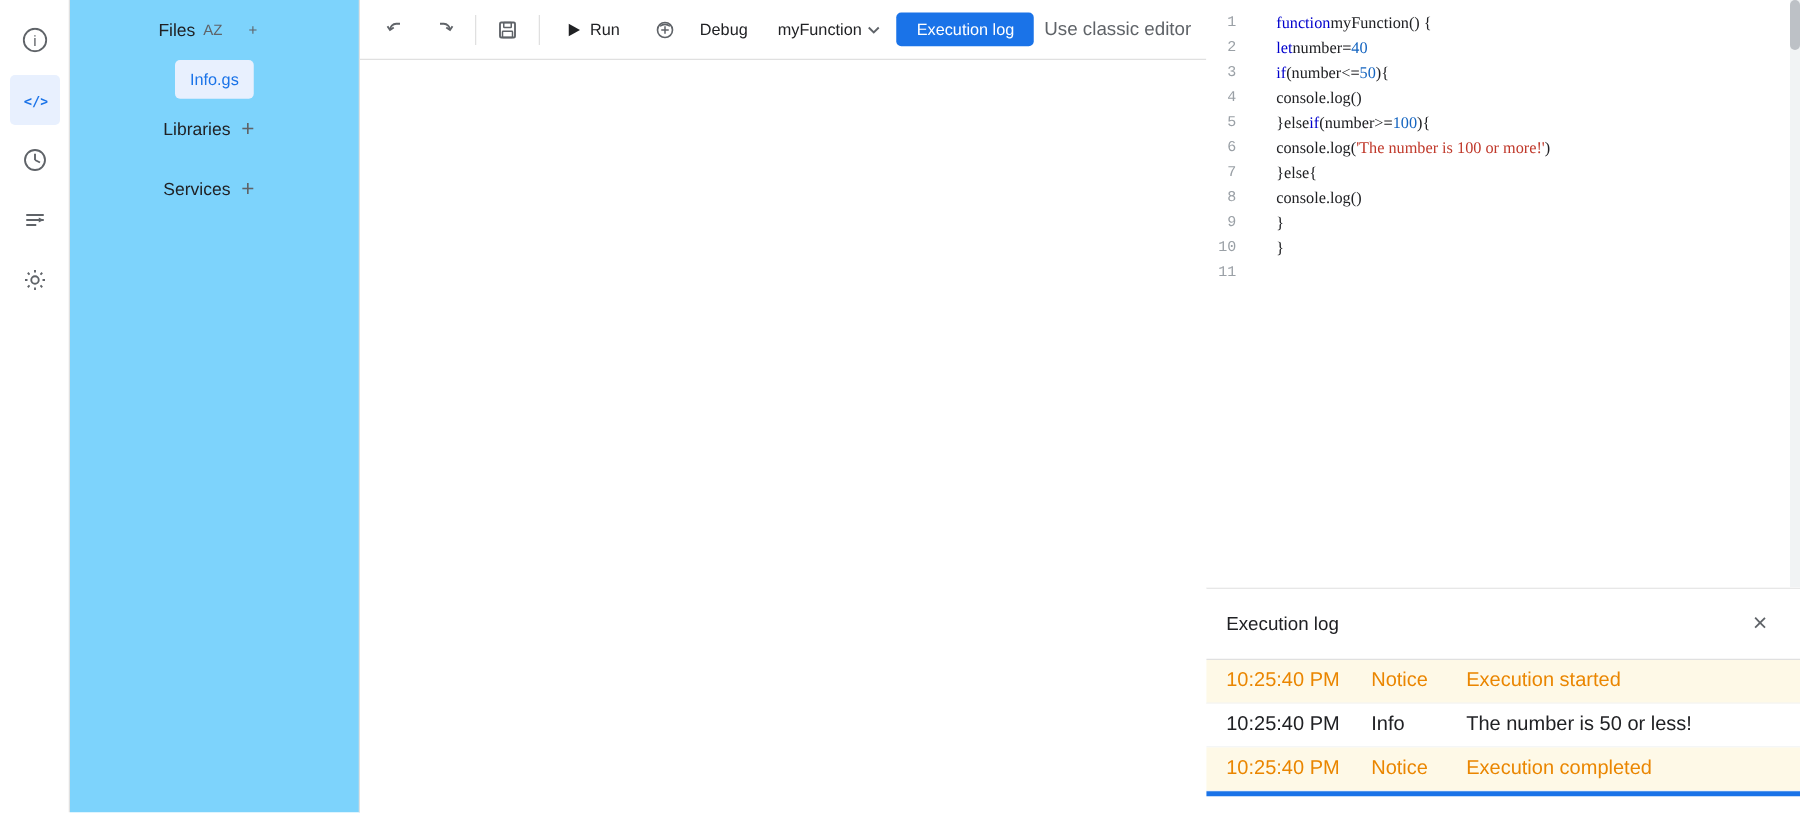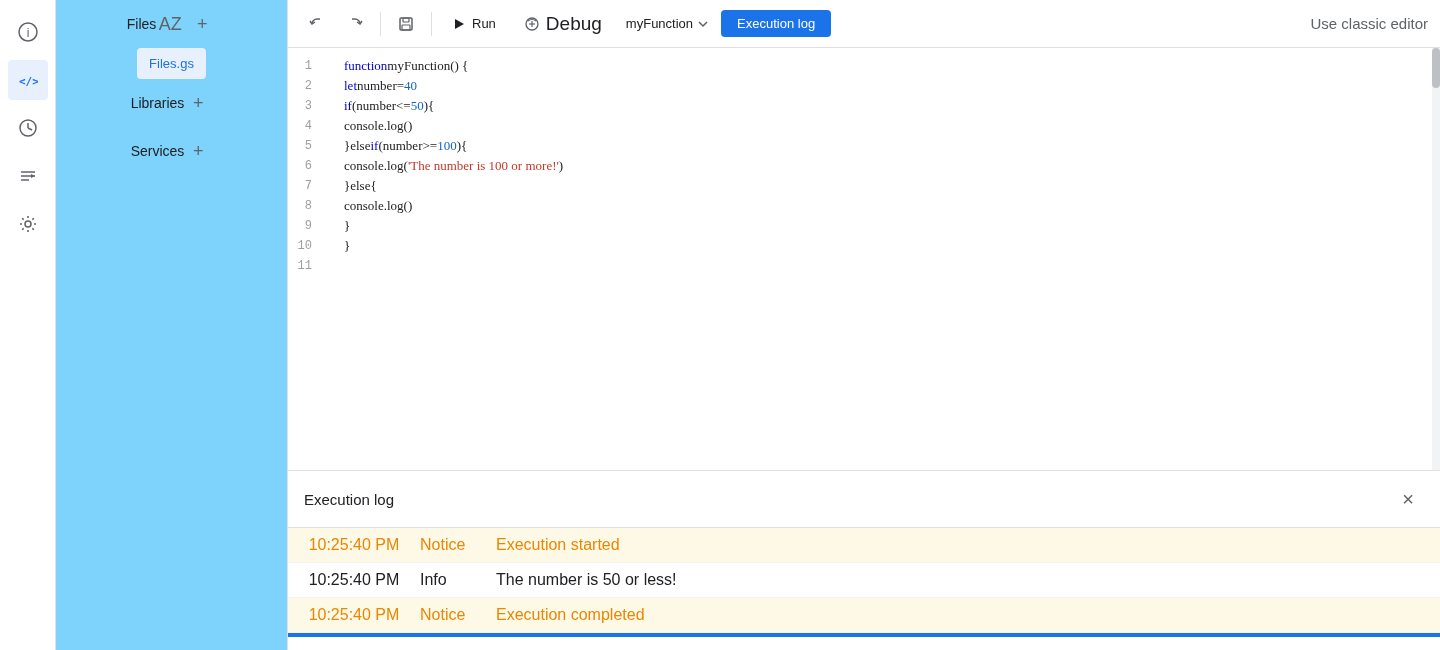--- a/index.html
+++ b/index.html
@@ -48,21 +48,21 @@
     }
     .sidebar-header-actions {
       display: flex;
       gap: 4px;
     }
     .sidebar-header-btn {
       background: none;
       border: none;
       cursor: pointer;
       color: #5f6368;
-      font-size: 18px;
+      font-size: 12px;
       width: 28px;
       height: 28px;
       display: flex;
       align-items: center;
       justify-content: center;
       border-radius: 4px;
     }
     .sidebar-file-item {
       padding: 8px 12px;
       font-size: 13px;
@@ -96,21 +96,21 @@
       display: flex;
       align-items: center;
       justify-content: center;
       border-radius: 4px;
     }
 
     
     .main {
       flex: 1;
       display: flex;
-      flex-direction: column;
+      flex-direction: row;
       overflow: hidden;
     }
 
     
     .toolbar {
       display: flex;
       align-items: center;
       padding: 8px 12px;
       border-bottom: 1px solid #e0e0e0;
       gap: 4px;
@@ -148,24 +148,24 @@
       gap: 6px;
       font-weight: 500;
     }
     .toolbar-debug-btn {
       background: none;
       border: none;
       cursor: pointer;
       padding: 6px 12px;
       border-radius: 4px;
       color: #202124;
-      font-size: 19px;
-      display: flex;
-      align-items: center;
-      gap: 6px;
+      font-size: 13px;
+      display: flex;
+      align-items: center;
+      gap: 20px;
     }
     .toolbar-function-selector {
       background: none;
       border: none;
       cursor: pointer;
       padding: 6px 8px;
       border-radius: 4px;
       color: #202124;
       font-size: 13px;
       display: flex;
@@ -285,21 +285,20 @@
     }
     .exec-log-row.notice {
       background: #fef9e7;
     }
     .exec-log-row.info {
       background: #fff;
     }
     .exec-log-time {
       color: #ea8600;
       min-width: 100px;
-      text-align: center;
     }
     .exec-log-row.info .exec-log-time {
       color: #202124;
     }
     .exec-log-level {
       min-width: 60px;
       color: #ea8600;
     }
     .exec-log-row.info .exec-log-level {
       color: #202124;
@@ -364,21 +363,21 @@
 </div>
 
 <div class="sidebar">
   <div class="sidebar-header">
     <span>Files</span>
     <div class="sidebar-header-actions">
       <button class="sidebar-header-btn">AZ</button>
       <button class="sidebar-header-btn">+</button>
     </div>
   </div>
-  <div class="sidebar-file-item active">Files.gs</div>
+  <div class="sidebar-file-item active">Info.gs</div>
   <div class="sidebar-section">
     <span>Libraries</span>
     <button class="sidebar-section-btn">+</button>
   </div>
   <div class="sidebar-section">
     <span>Services</span>
     <button class="sidebar-section-btn">+</button>
   </div>
 </div>
 

